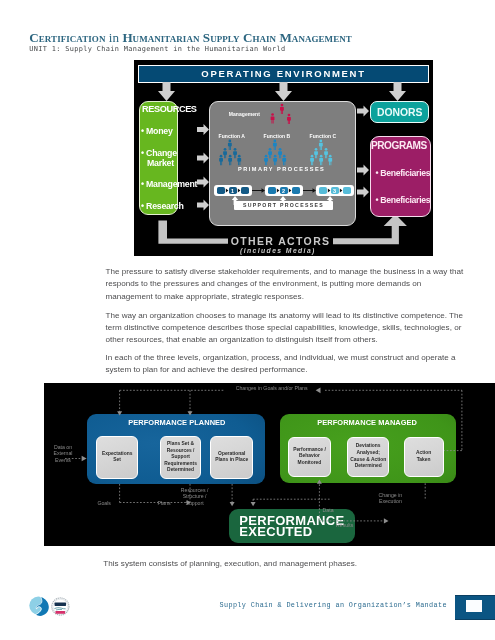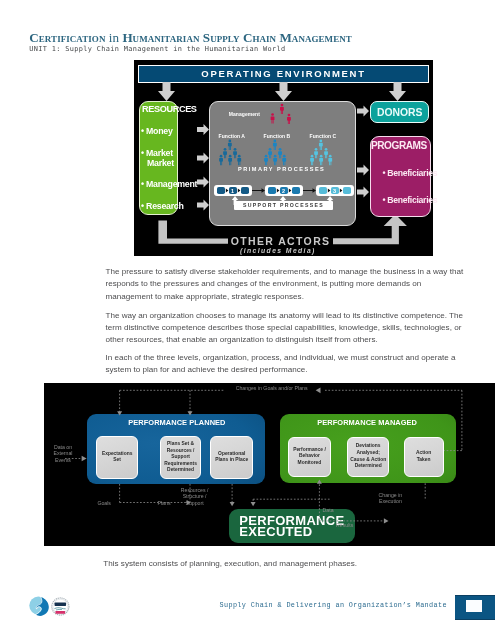--- a/index.html
+++ b/index.html
@@ -26,21 +26,21 @@
   .glabel{position:absolute;z-index:4;color:#fff;font-size:5.0px;font-weight:bold;white-space:nowrap;letter-spacing:.05px;}
   .pp-label{position:absolute;z-index:4;left:28px;top:64px;color:#ffffff;font-size:5.6px;font-weight:bold;letter-spacing:1.5px;}
   .sp-label{position:absolute;z-index:4;left:29px;top:100px;width:89px;text-align:center;color:#3a3a3a;font-size:5.2px;font-weight:bold;letter-spacing:1.3px;}
   .pnum{position:absolute;color:#fff;font-size:5.5px;font-weight:bold;z-index:4;}
   .teal{position:absolute;left:236px;top:40.8px;width:59.4px;height:22px;background:#0ca29c;
         border:1.5px solid #eafbf9;border-radius:7px;box-sizing:border-box;color:#e9fbf9;text-align:center;
         font-size:10.4px;font-weight:bold;line-height:21.5px;letter-spacing:-.05px;}
   .magenta{position:absolute;left:236.4px;top:75.7px;width:60.4px;height:81.3px;background:#9c1e66;
            border:1.5px solid #f6dcec;border-radius:9px;box-sizing:border-box;}
   .mtitle{position:absolute;z-index:4;left:-0.4px;top:3.2px;color:#fce9f3;font-size:10.1px;font-weight:bold;letter-spacing:-.45px;}
-  .mitem{position:absolute;z-index:4;left:11px;color:#fce9f3;font-size:8.7px;font-weight:bold;letter-spacing:-.31px;white-space:nowrap;}
+  .mitem{position:absolute;z-index:4;left:4px;color:#fce9f3;font-size:8.7px;font-weight:bold;letter-spacing:-.31px;white-space:nowrap;}
   .oa-text{position:absolute;color:#c9c9c9;font-weight:bold;}
   .d1svg{position:absolute;left:0;top:0;pointer-events:none;}
 
   
   #dia2{position:absolute;left:44px;top:383px;width:465px;height:163px;background:#000000;overflow:hidden;}
   .d2svg{position:absolute;left:0;top:0;pointer-events:none;z-index:6;}
   .pbox{position:absolute;border-radius:9px;box-sizing:border-box;}
   .pplanned{left:42.6px;top:31.3px;width:178px;height:70px;background:radial-gradient(ellipse 120% 130% at 38% 42%, #17659c 0%, #0f5c92 45%, #0a4a78 78%, #073a5e 100%);}
   .pmanaged{left:236.4px;top:31.3px;width:175.5px;height:69px;background:radial-gradient(ellipse 120% 130% at 42% 45%, #47a01d 0%, #3f9519 48%, #347d14 80%, #2a670f 100%);}
   .phead{position:absolute;color:#fff;font-size:7.45px;font-weight:bold;letter-spacing:.05px;white-space:nowrap;z-index:5;}
@@ -98,21 +98,21 @@
       </g>
       <g fill="#c4c4c4">
         <path d="M24.4 160.6 h8.6 v18 h61 v5.2 H24.4 Z"></path>
         <path d="M199 178.3 h58.7 v-12.4 h-8 l11.6 -11.6 l11.6 11.6 h-8 v18.4 h-65.9 Z"></path>
       </g>
     </svg>
 
     <div class="green">
       <div class="gtitle">RESOURCES</div>
       <div class="gitem" style="top:24px">• Money</div>
-      <div class="gitem" style="top:45.6px">• Market</div>
+      <div class="gitem" style="top:45.6px">• Change</div>
       <div class="gitem" style="top:55.6px;left:7px">Market</div>
       <div class="gitem" style="top:77.2px">• Management</div>
       <div class="gitem" style="top:98.5px">• Research</div>
     </div>
 
     <div class="gray">
       <div class="glabel" style="left:18.8px;top:8.5px">Management</div>
       <div class="glabel" style="left:8.6px;top:31.3px">Function A</div>
       <div class="glabel" style="left:53.6px;top:31.3px">Function B</div>
       <div class="glabel" style="left:99.6px;top:31.3px">Function C</div>

